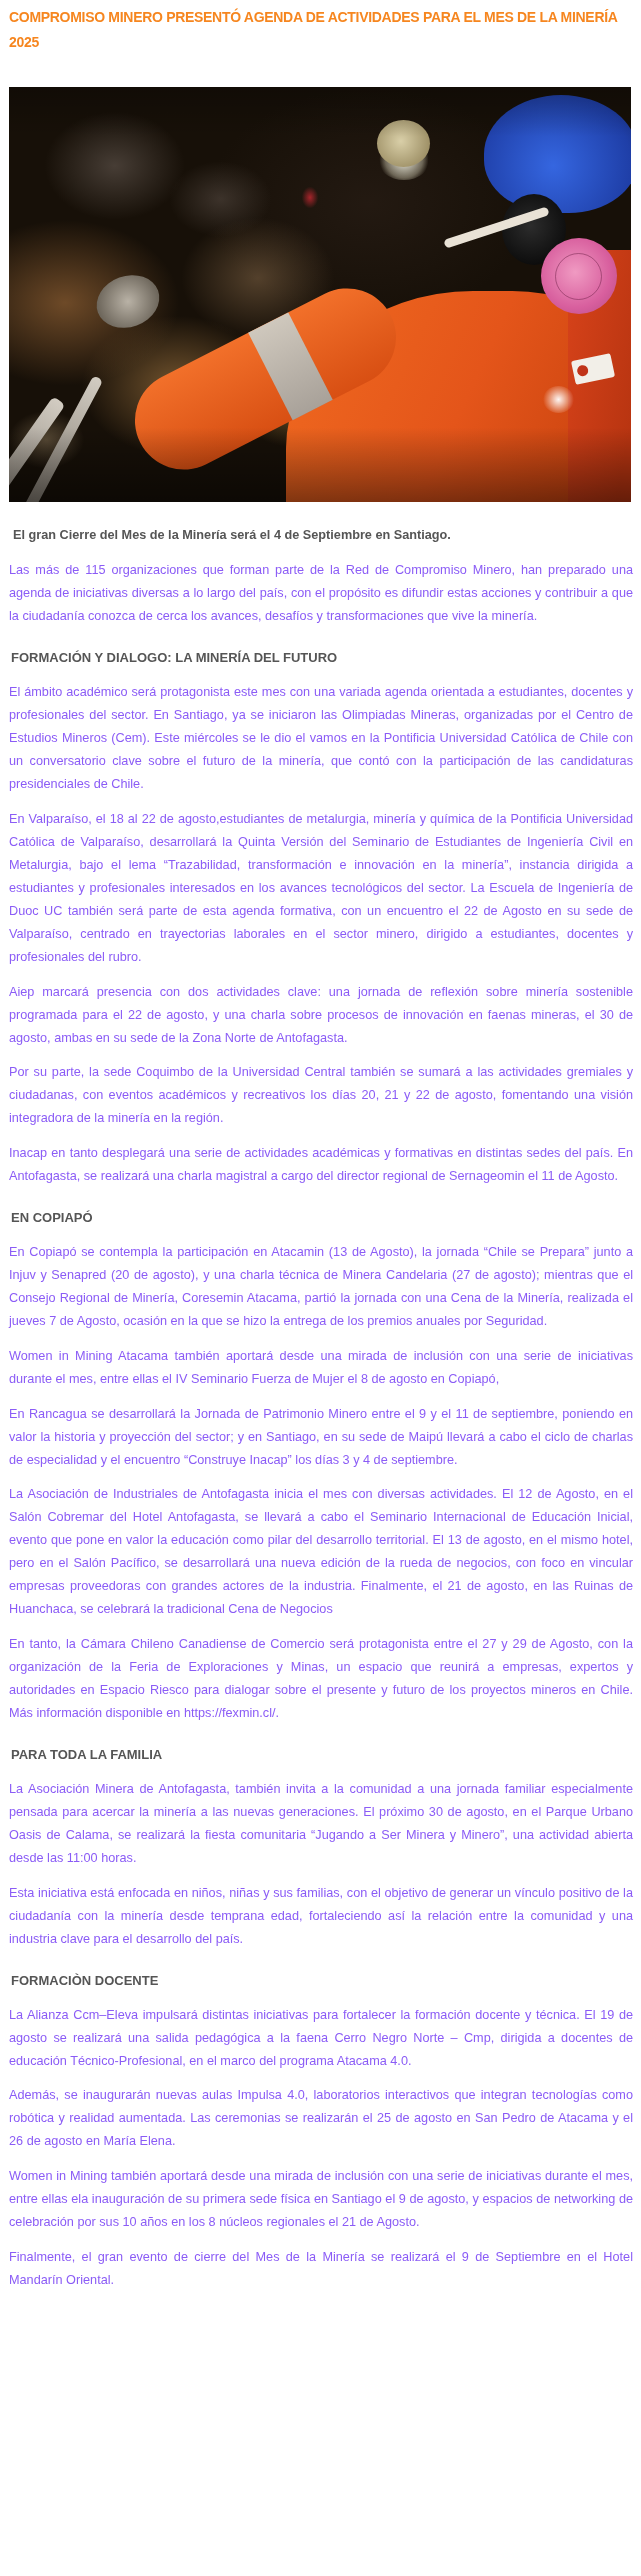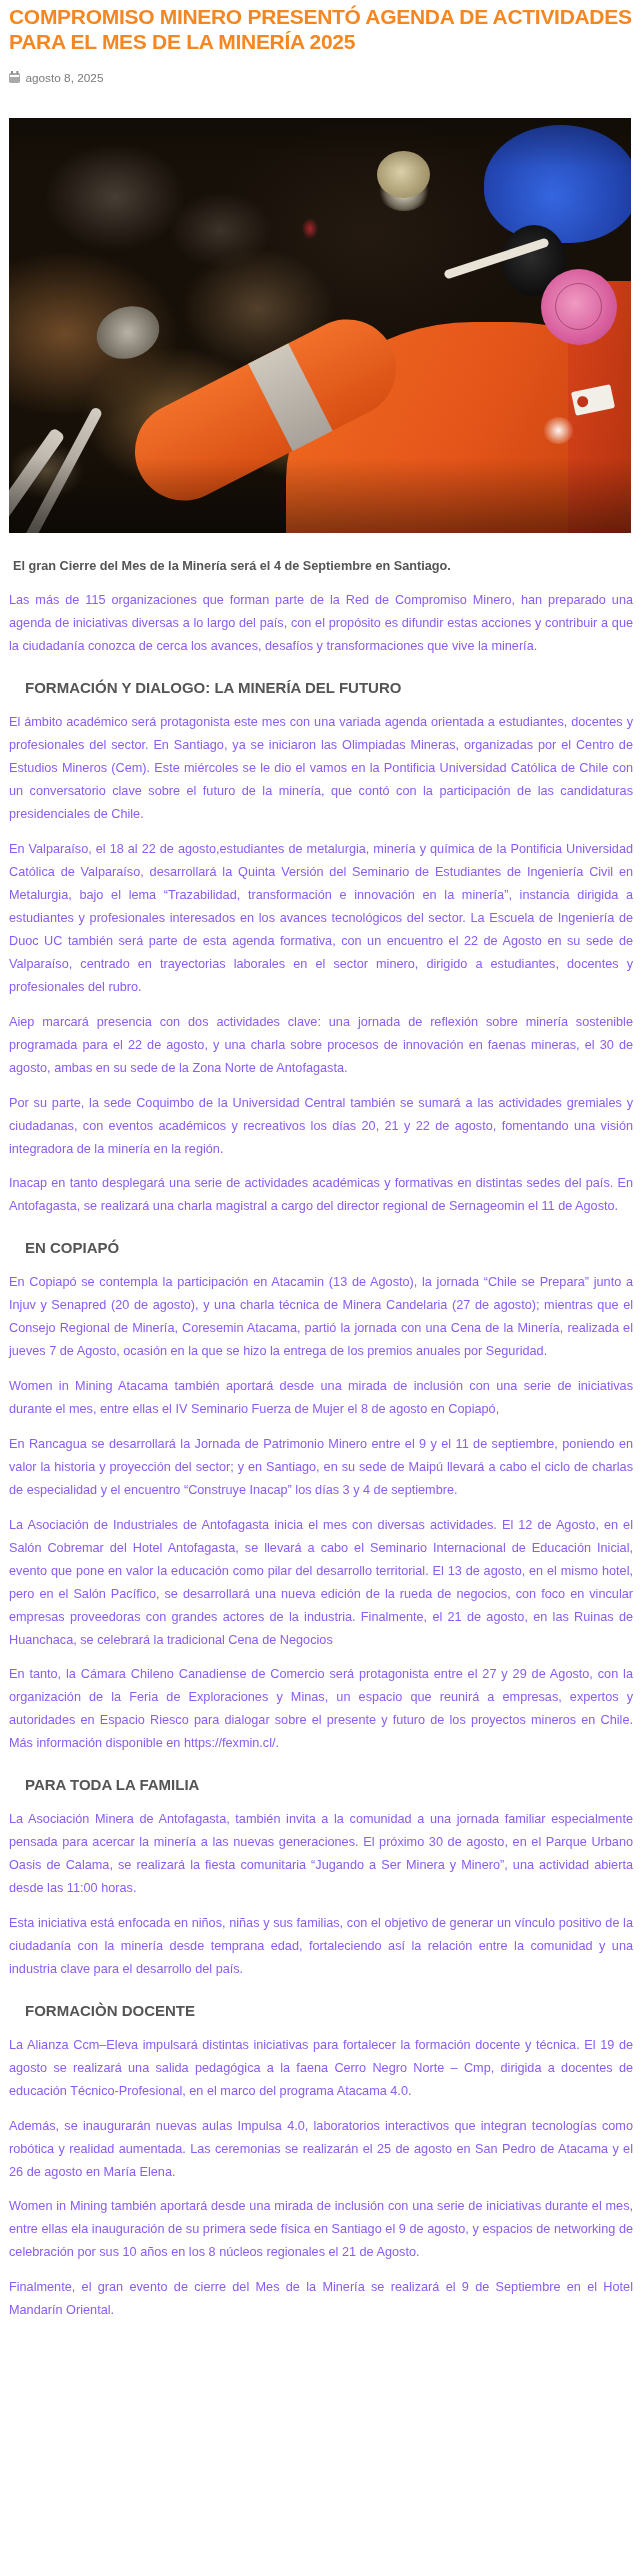--- a/index.html
+++ b/index.html
@@ -7,21 +7,21 @@
     width:642px;
     font-family:"Liberation Sans","DejaVu Sans",sans-serif;
     -webkit-font-smoothing:antialiased;
   }
   .page{padding:5.4px 9px 27px 9px;}
 
   
   h1.title{
     margin:0 0 16.3px 0;
     color:#F6861F;
-    font-size:21px;
+    font-size:14px;
     line-height:24.5px;
     font-weight:bold;
     letter-spacing:-0.3px;
   }
 
   
   .meta{
     display:flex;align-items:center;gap:5.4px;
     color:#7a7a7a;font-size:11.8px;margin:0 0 1.8px 0;
   }
@@ -155,35 +155,31 @@
   .caption{
     margin:22px 0 11px 4px;
     color:#555555;font-weight:bold;font-size:12.7px;line-height:23px;
   }
   .article-body p{
     margin:11.8px 0;
     color:#8b5cf6;font-size:12.7px;line-height:23px;
     text-align:justify;
   }
   .article-body h2{
-    margin:18px 0 10px 16px;
-    color:#555555;font-size:15px;line-height:23px;font-weight:bold;
+    margin:18px 0 10px 2px;
+    color:#555555;font-size:13px;line-height:23px;font-weight:bold;
   }
 </style>
 </head>
 <body>
 
 <main class="page">
 
   <h1 class="title">COMPROMISO MINERO PRESENTÓ AGENDA DE ACTIVIDADES PARA EL MES DE LA MINERÍA 2025</h1>
 
-  <div class="meta">
-    <span class="cal-icon"></span>
-    <span>agosto 8, 2025</span>
-  </div>
 
   <figure class="hero" title="Mineros con casco azul, máscara respiratoria rosada y chaqueta naranja trabajando al interior de una mina subterránea">
     <div class="rocks"></div>
     <div class="mineral"></div>
     <div class="red-mark"></div>
     <div class="rods"></div>
     <div class="warm-glow"></div>
     <div class="torso"></div>
     <div class="arm"></div>
     <div class="glove"></div>

